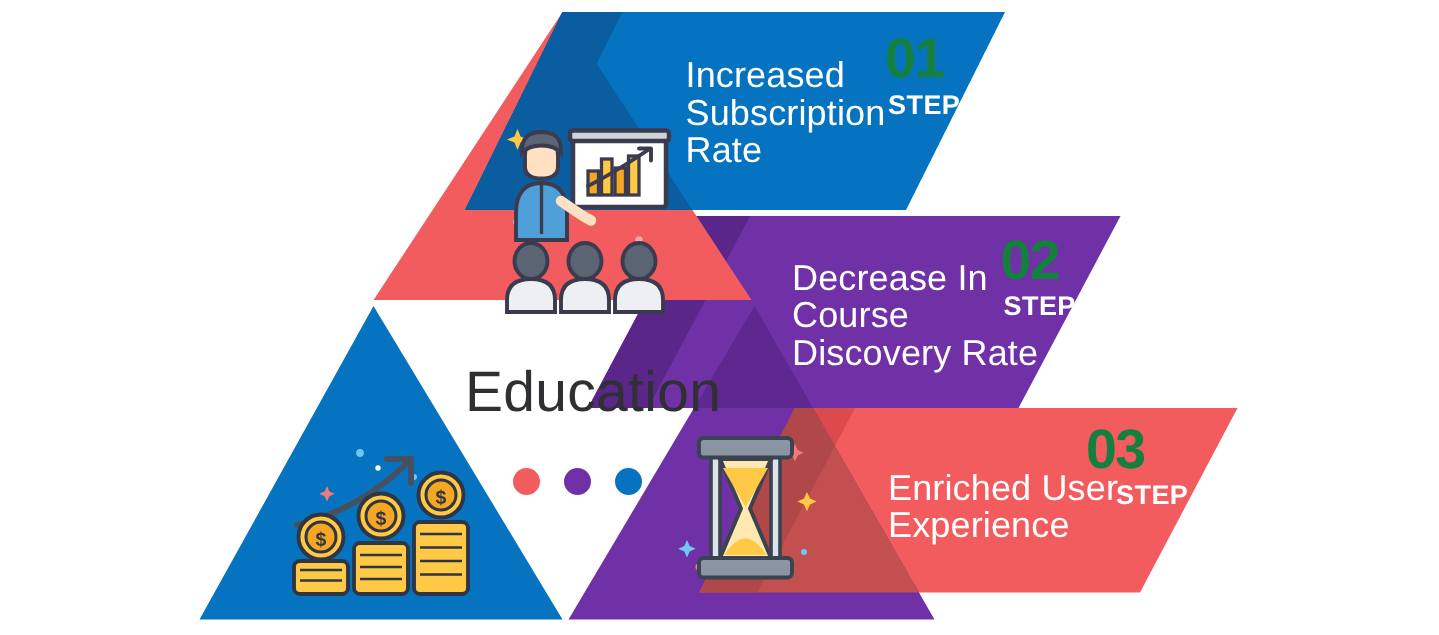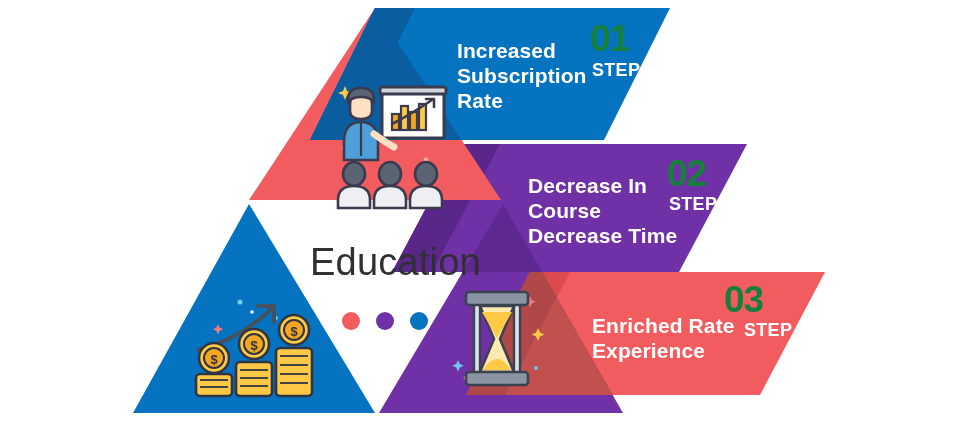--- a/index.html
+++ b/index.html
@@ -9,23 +9,23 @@
     font-family:"Liberation Sans", sans-serif;
     overflow:hidden;
   }
   #stage{position:relative;width:959px;height:423px;}
   #stage svg{position:absolute;left:0;top:0;}
 
   .banner-text{
     position:absolute;
     color:#ffffff;
     font-family:"Liberation Sans", sans-serif;
-    font-size:21px;
+    font-size:24px;
     line-height:25px;
-    font-weight:700;
+    font-weight:400;
     white-space:pre-line;
     letter-spacing:.1px;
   }
   .step-num{
     position:absolute;
     color:#15803d;
     font-family:"Liberation Sans", sans-serif;
     font-size:37px;
     font-weight:bold;
     letter-spacing:-1px;
@@ -215,22 +215,22 @@
   <div class="dot" style="left: 410px; background: rgb(6, 115, 193);"></div>
 
   <div class="banner-text" style="left:457px;top:38px;">Increased
 Subscription
 Rate</div>
   <div class="step-num" style="left:590px;top:22px;">01</div>
   <div class="step-word" style="left:592px;top:60px;">STEP</div>
 
   <div class="banner-text" style="left:528px;top:173px;">Decrease In
 Course
-Decrease Time</div>
+Discovery Rate</div>
   <div class="step-num" style="left:667px;top:157px;">02</div>
   <div class="step-word" style="left:669px;top:194px;">STEP</div>
 
-  <div class="banner-text" style="left:592px;top:313px;">Enriched Rate
+  <div class="banner-text" style="left:592px;top:313px;">Enriched User
 Experience</div>
   <div class="step-num" style="left:724px;top:283px;">03</div>
   <div class="step-word" style="left:744px;top:320px;">STEP</div>
 
 </div>
 
 </body></html>

